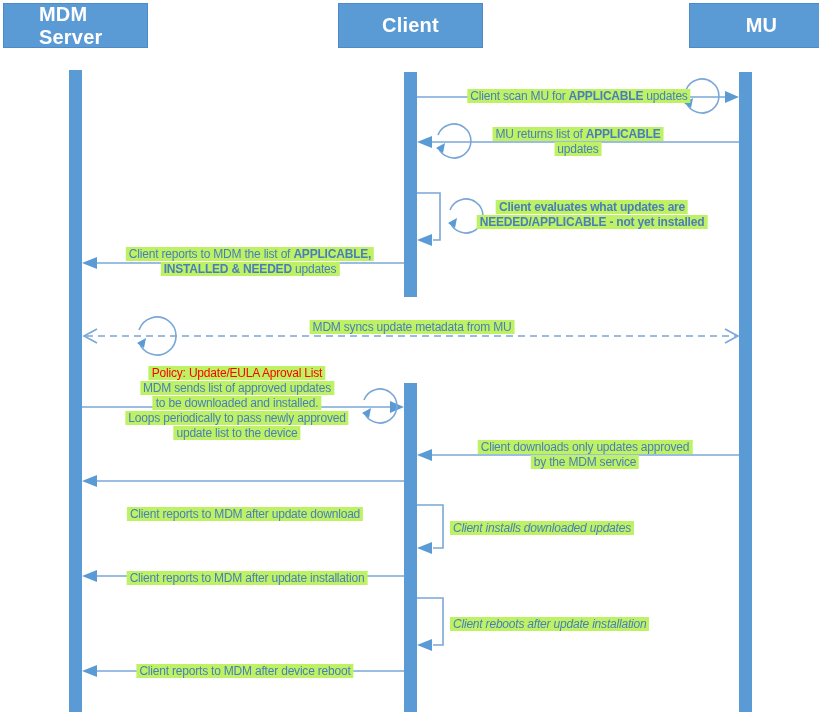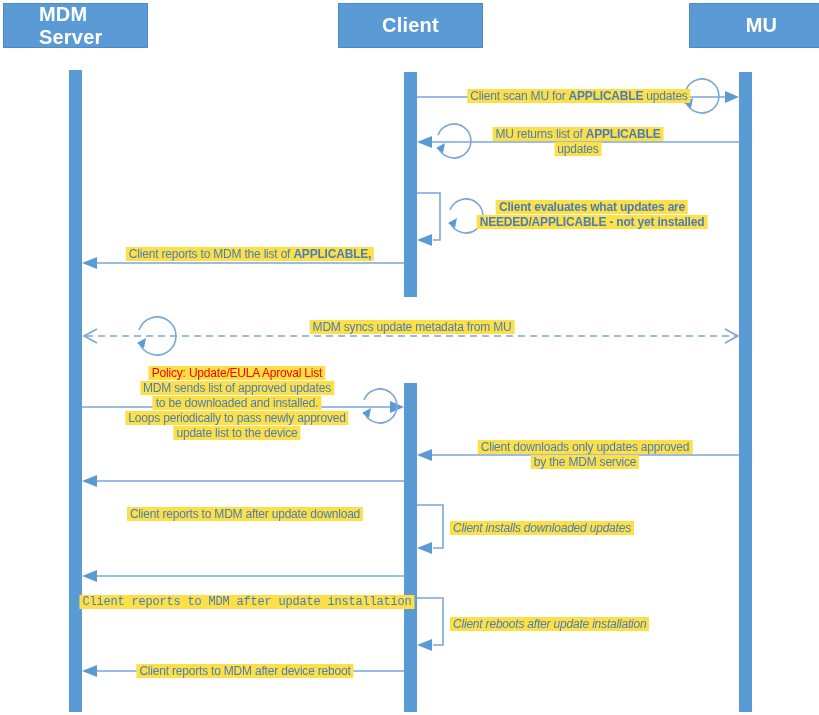--- a/index.html
+++ b/index.html
@@ -14,21 +14,21 @@
     letter-spacing:0.2px;
   }
   .lifeline{position:absolute;width:13px;background:#5B9BD5;}
   svg.layer{position:absolute;left:0;top:0;z-index:2;}
   .msg{
     position:absolute;z-index:3;color:#4A7EBB;font-size:12px;line-height:15px;
     letter-spacing:-0.2px;text-align:center;white-space:nowrap;
     transform:translateX(-50%);
   }
   .msg.left-align{transform:none;text-align:left;font-style:italic;}
-  .msg .bg{background:#fde047;padding:0 3px;}
+  .msg .bg{background:#bef264;padding:0 3px;}
   .msg b{font-weight:bold;}
   .policy-title{color:#FF0000;}
   .mline{display:block;}
   .arrow-line{stroke:#7AA7D8;stroke-width:1.6;fill:none;}
   .arrow-head{fill:#5B9BD5;stroke:none;}
   .open-head{stroke:#7AA7D8;stroke-width:1.6;fill:none;}
   .dashed{stroke-dasharray:7 5;}
   .loop{stroke:#7AA7D8;stroke-width:1.6;fill:none;}
 </style>
 </head>
@@ -144,20 +144,21 @@
     <span class="mline"><span class="bg">updates</span></span>
   </div>
 
   <div class="msg" style="left:592px;top:200px;font-weight:bold;">
     <span class="mline"><span class="bg">Client evaluates what updates are</span></span>
     <span class="mline"><span class="bg">NEEDED/APPLICABLE - not yet installed</span></span>
   </div>
 
   <div class="msg" style="left:250px;top:247px;">
     <span class="mline"><span class="bg"><span>Client reports to MDM the list of </span><b>APPLICABLE,</b></span></span>
+    <span class="mline"><span class="bg"><b>INSTALLED &amp; NEEDED</b><span> updates</span></span></span>
   </div>
 
   <div class="msg" style="left:412px;top:320px;">
     <span class="mline"><span class="bg">MDM syncs update metadata from MU</span></span>
   </div>
 
   <div class="msg" style="left:237px;top:366px;">
     <span class="mline policy-title"><span class="bg">Policy: Update/EULA Aproval List</span></span>
     <span class="mline"><span class="bg">MDM sends list of approved updates</span></span>
     <span class="mline"><span class="bg">to be downloaded and installed.</span></span>
@@ -171,21 +172,21 @@
   </div>
 
   <div class="msg" style="left:245px;top:474px;margin-top:33px;">
     <span class="bg">Client reports to MDM after update download</span>
   </div>
 
   <div class="msg left-align" style="left:450px;top:521px;">
     <span class="bg">Client installs downloaded updates</span>
   </div>
 
-  <div class="msg" style="left:247px;top:595px;font-family:Liberation Mono, monospace;">
+  <div class="msg" style="left:247px;top:571px;">
     <span class="bg">Client reports to MDM after update installation</span>
   </div>
 
   <div class="msg left-align" style="left:450px;top:617px;">
     <span class="bg">Client reboots after update installation</span>
   </div>
 
   <div class="msg" style="left:245px;top:664px;">
     <span class="bg">Client reports to MDM after device reboot</span>
   </div>

